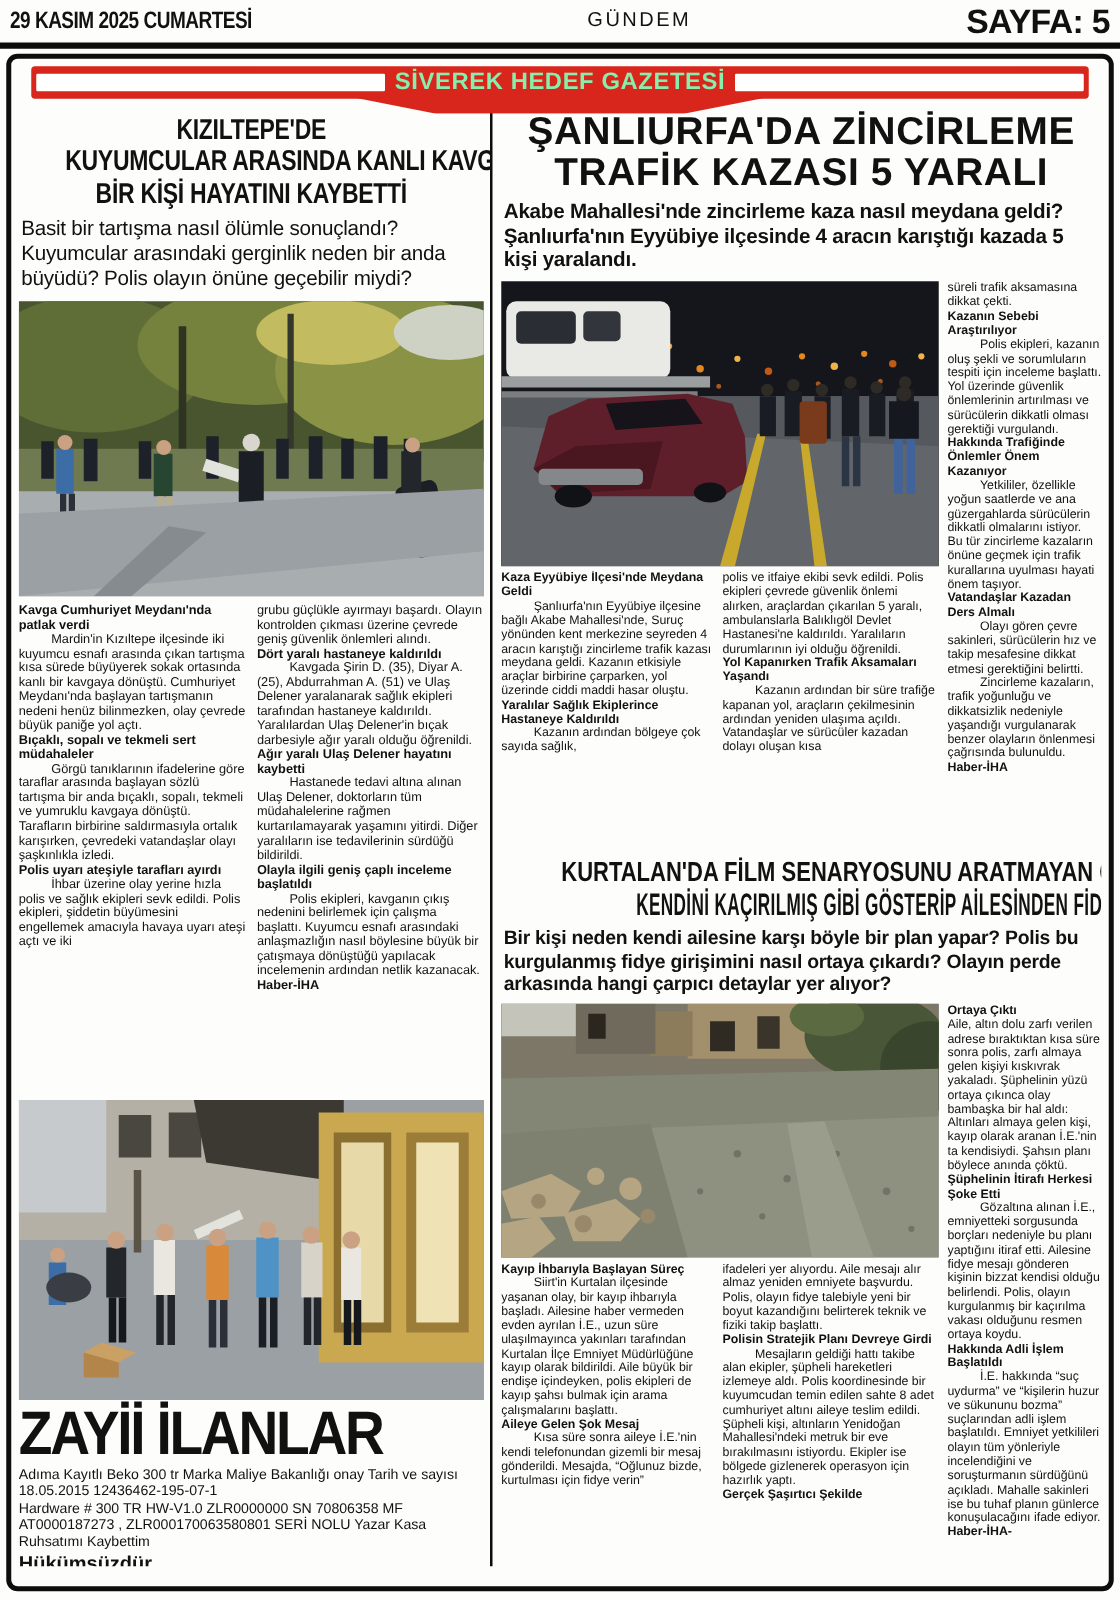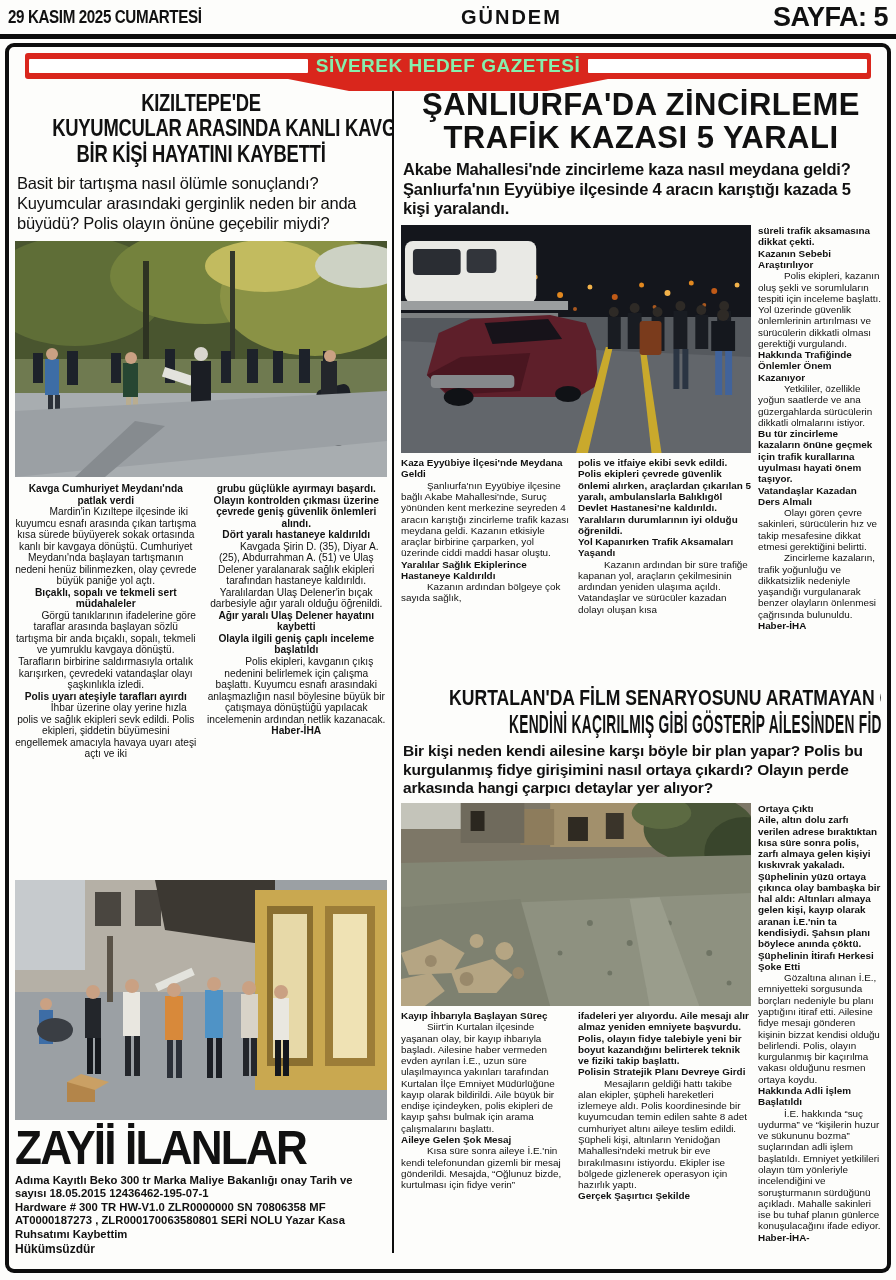--- a/index.html
+++ b/index.html
@@ -1,21 +1,21 @@
 <!DOCTYPE html>
 <html lang="tr"><head>
 <meta charset="utf-8">
 <style>
   html,body{margin:0;padding:0;background:#e8e8e6;}
   #page{width:896px;height:1280px;background:#fdfdfb;position:relative;overflow:hidden;
         font-family:"Liberation Sans",sans-serif;color:#111;}
   
   .hdr{height:30px;display:flex;align-items:center;justify-content:space-between;padding:2px 8px 0 8px;}
   .hdr-date{font-size:19px;font-weight:bold;white-space:nowrap;transform:scaleX(.8);transform-origin:left center;letter-spacing:-.5px;}
-  .hdr-section{font-size:20px;font-weight:bold;letter-spacing:2px;}
+  .hdr-section{font-size:16px;font-weight:normal;letter-spacing:2px;}
   .hdr-page{font-size:27px;font-weight:bold;letter-spacing:-.5px;}
   .hdr-rule{height:5px;background:#0d0d0d;margin:2px 0 0 0;}
   
   .frame{margin:4px 5px 0 5px;border:4px solid #0d0d0d;border-radius:9px;height:1230px;
          box-sizing:border-box;padding:4px 6px;overflow:hidden;position:relative;background:#fdfdfb;}
   
   .ribbon{position:relative;margin:2px 10px 4px 10px;}
   .ribbon-bar{background:#d9261c;border-radius:3px;padding:3px 4px;display:flex;align-items:center;gap:8px;height:26px;box-sizing:border-box;}
   .ribbon-white{flex:1;height:14px;background:#fff;border-radius:1px;}
   .ribbon-title{color:#86efac;font-weight:bold;font-size:19px;letter-spacing:.5px;white-space:nowrap;}
@@ -31,40 +31,40 @@
   .head-k .hl{display:block;white-space:nowrap;font-size:23px;transform:scaleX(.8);letter-spacing:-.3px;}
   .lead{font-weight:normal;font-size:16.5px;line-height:1.22;margin:0 2px 8px 2px;letter-spacing:-.2px;}
   .head-s{text-align:center;font-weight:bold;line-height:1.06;margin:0 0 5px 0;}
   .head-s .hl{display:block;white-space:nowrap;font-size:31px;letter-spacing:.5px;}
   .lead-s{font-weight:bold;font-size:16.5px;line-height:1.2;margin:2px 2px 6px 2px;letter-spacing:-.2px;}
   .head-u{text-align:center;font-weight:bold;margin:8px 0 3px 0;line-height:1.15;}
   .head-u .u1{display:block;white-space:nowrap;font-size:22px;transform:scaleX(.8);}
   .head-u .u2{display:block;white-space:nowrap;font-size:25px;transform:scaleX(.55);letter-spacing:.5px;}
   .lead-u{font-weight:bold;font-size:15.5px;line-height:1.2;margin:2px 2px 5px 2px;letter-spacing:-.2px;}
   
-  .twocol{display:flex;gap:9px;height:392px;overflow:hidden;font-size:10.2px;line-height:1.13;margin-top:6px;text-align:center;}
+  .twocol{display:flex;gap:9px;height:392px;overflow:hidden;font-size:10.2px;line-height:1.13;margin-top:6px;}
   .twocol .col{flex:1;overflow:hidden;}
   .art-row{display:flex;gap:7px;}
   .art-main{width:350px;flex:none;}
   .art-side{flex:1;overflow:hidden;font-size:9.9px;line-height:1.14;}
   .twocol-r{display:flex;gap:4px;font-size:9.9px;line-height:1.14;overflow:hidden;margin-top:4px;}
   .twocol-r .col{flex:1;overflow:hidden;}
   .r1{height:216px;} .r2{height:276px;} .side1{height:452px;} .side2{height:492px;}
   .sub{font-weight:bold;margin:0;}
   .ind{text-indent:26px;margin:0;}
-  .para{margin:0;font-weight:bold;}
+  .para{margin:0;}
   
   .photo{display:block;width:100%;background:#888;}
   .ph1{height:236px;} .ph2{height:240px;margin-top:5px;} .ph3{height:228px;} .ph4{height:203px;}
   
   .zayii{margin-top:4px;}
   .z-title{font-size:49px;font-weight:bold;white-space:nowrap;letter-spacing:-2px;
            transform:scaleX(.9);transform-origin:left center;line-height:.95;margin:2px 0 3px 0;}
   .z-body{font-size:11.3px;line-height:1.2;}
-  .z-body .sub{font-size:12px;text-decoration:underline;}
+  .z-body .sub{font-size:16px;text-decoration:underline;}
 </style>
 </head>
 <body>
 
 <div id="page">
 
   <div class="hdr">
     <span class="hdr-date">29 KASIM 2025 CUMARTESİ</span>
     <span class="hdr-section">GÜNDEM</span>
     <span class="hdr-page">SAYFA: 5</span>
@@ -148,20 +148,21 @@
               <p class="sub">Bıçaklı, sopalı ve tekmeli sert müdahaleler</p>
               <p class="ind">Görgü tanıklarının ifadelerine göre taraflar arasında başlayan sözlü tartışma bir anda bıçaklı, sopalı, tekmeli ve yumruklu kavgaya dönüştü. Tarafların birbirine saldırmasıyla ortalık karışırken, çevredeki vatandaşlar olayı şaşkınlıkla izledi.</p>
               <p class="sub">Polis uyarı ateşiyle tarafları ayırdı</p>
               <p class="ind">İhbar üzerine olay yerine hızla polis ve sağlık ekipleri sevk edildi. Polis ekipleri, şiddetin büyümesini engellemek amacıyla havaya uyarı ateşi açtı ve iki</p>
             </div>
           <div class="col">
               <p class="para">grubu güçlükle ayırmayı başardı. Olayın kontrolden çıkması üzerine çevrede geniş güvenlik önlemleri alındı.</p>
               <p class="sub">Dört yaralı hastaneye kaldırıldı</p>
               <p class="ind">Kavgada Şirin D. (35), Diyar A. (25), Abdurrahman A. (51) ve Ulaş Delener yaralanarak sağlık ekipleri tarafından hastaneye kaldırıldı. Yaralılardan Ulaş Delener'in bıçak darbesiyle ağır yaralı olduğu öğrenildi.</p>
               <p class="sub">Ağır yaralı Ulaş Delener hayatını kaybetti</p>
+              <p class="ind">Hastanede tedavi altına alınan Ulaş Delener, doktorların tüm müdahalelerine rağmen kurtarılamayarak yaşamını yitirdi. Diğer yaralıların ise tedavilerinin sürdüğü bildirildi.</p>
               <p class="sub">Olayla ilgili geniş çaplı inceleme başlatıldı</p>
               <p class="ind">Polis ekipleri, kavganın çıkış nedenini belirlemek için çalışma başlattı. Kuyumcu esnafı arasındaki anlaşmazlığın nasıl böylesine büyük bir çatışmaya dönüştüğü yapılacak incelemenin ardından netlik kazanacak.</p>
               <p class="sub">Haber-İHA</p>
             </div>
         </div>
 
         <svg class="photo ph2" viewBox="0 0 372 240" preserveAspectRatio="none">
           <rect width="372" height="240" fill="#9ba0a4"></rect>
           <rect width="250" height="112" fill="#b5b0a6"></rect>
           <rect x="0" y="0" width="70" height="90" fill="#c6cacd"></rect>

